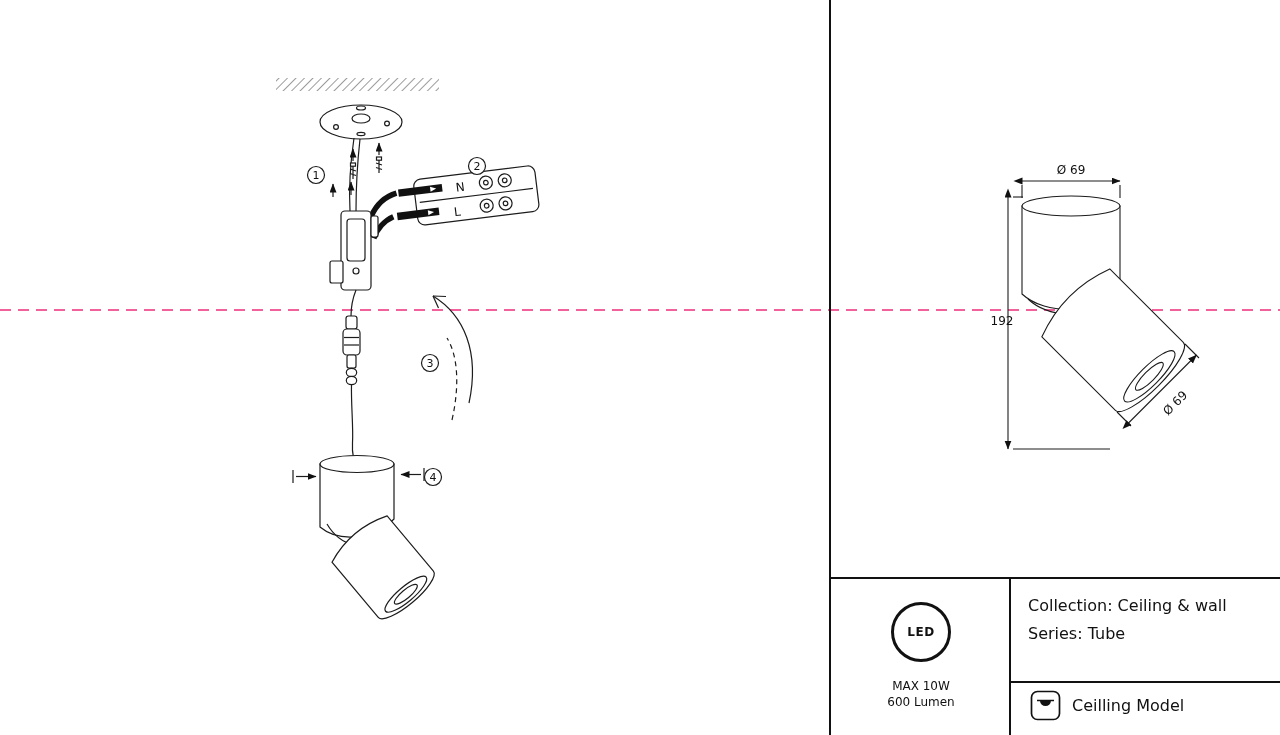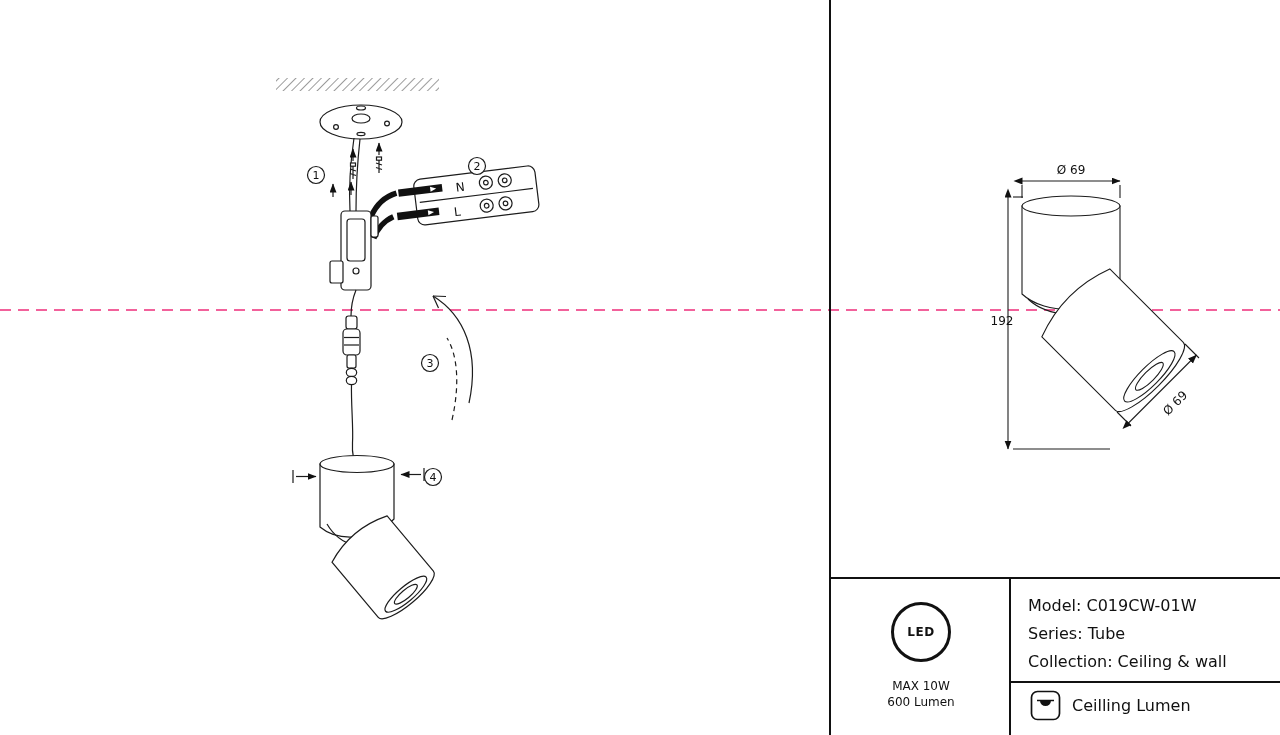--- a/index.html
+++ b/index.html
@@ -207,25 +207,24 @@
 
 <div class="abs led-wrap" style="left:860px;top:602px;">
   <div class="led-circle">
     <span>LED</span>
   </div>
   <div class="small-label" style="margin-top:16px;">MAX 10W</div>
   <div class="small-label">600 Lumen</div>
 </div>
 
 <div class="abs info-col" style="left:1028px;top:592px;">
-  <div class="info-line">Model: C019CW-01W</div>
+  <div class="info-line">Collection: Ceiling &amp; wall</div>
   <div class="info-line">Series: Tube</div>
-  <div class="info-line">Collection: Ceiling &amp; wall</div>
 </div>
 
 <div class="abs cat-row" style="left:1030px;top:690px;">
   <svg width="31" height="31" viewBox="0 0 31 31">
     <rect x="1.5" y="1.5" width="28" height="28" rx="6" fill="#fff" stroke="#111" stroke-width="1.7"></rect>
     <line x1="7" y1="10.5" x2="24" y2="10.5" stroke="#111" stroke-width="1.5"></line>
     <path d="M10,10.5 a5.5,5.5 0 0 0 11,0 z" fill="#111"></path>
   </svg>
-  <span>Ceilling Lumen</span>
+  <span>Ceilling Model</span>
 </div>
 
 </body></html>

